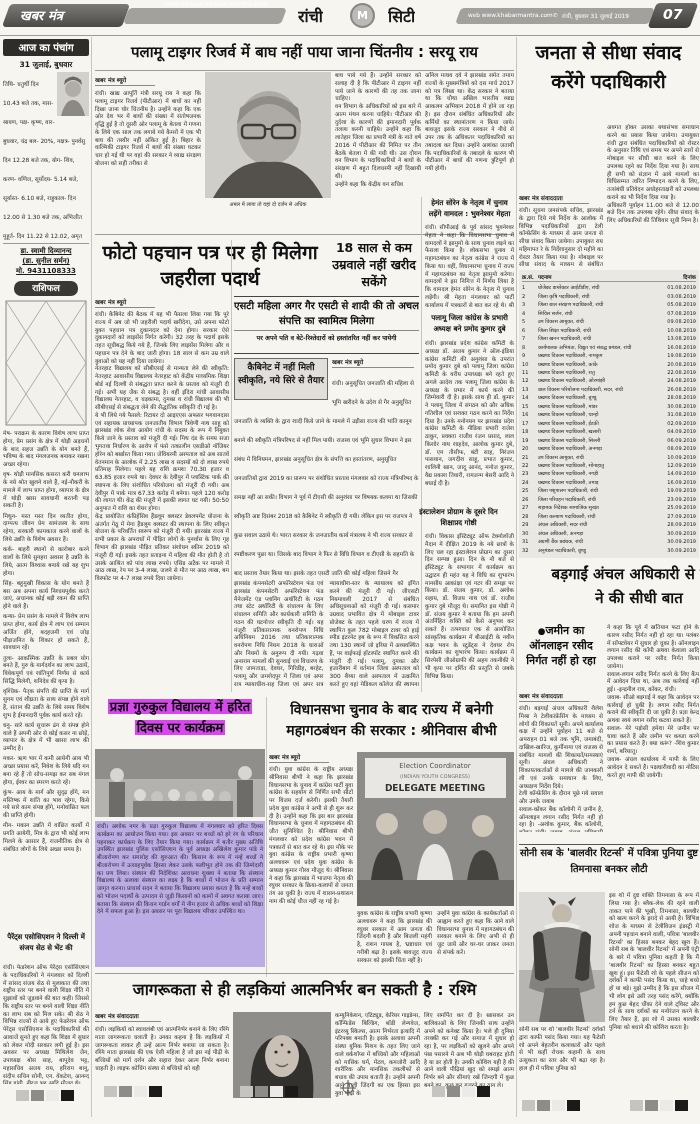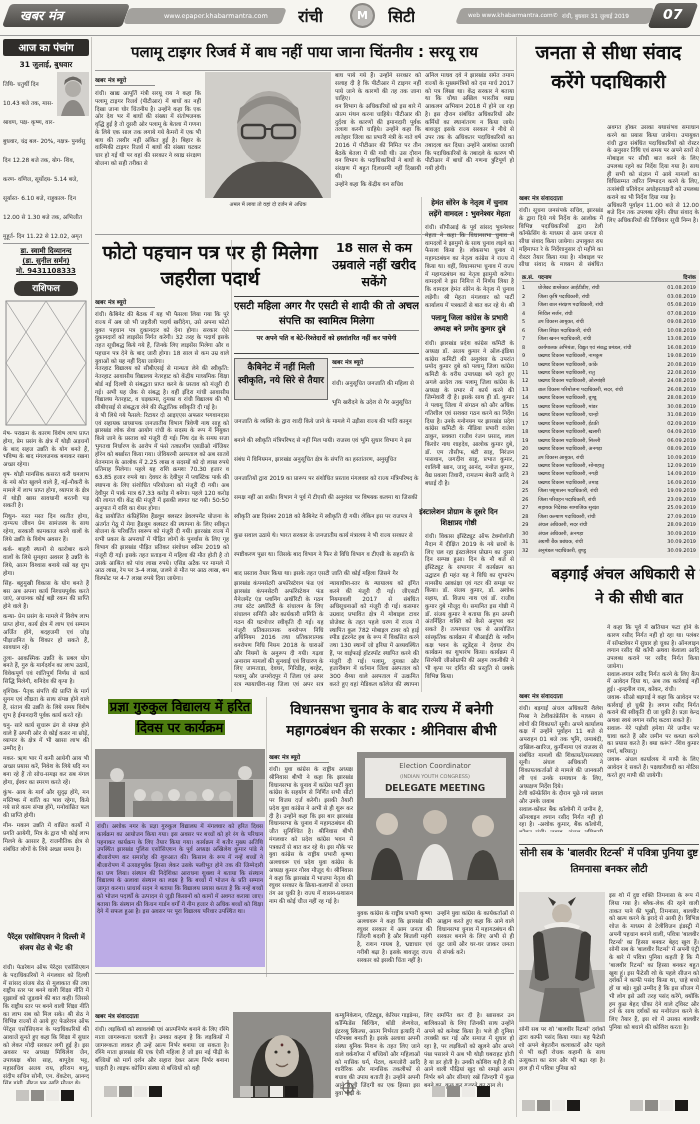--- a/index.html
+++ b/index.html
@@ -26,35 +26,35 @@
   .mh-web-bg { left:458px; top:8px; width:194px; height:16px; background:#a3a19d; }
   .mh-page-bg { left:652px; top:3px; width:42px; height:25px; background:linear-gradient(#6c6a66,#403e3a); }
   .rashi-item { margin-bottom:2.5px; }
   .trow { display:flex; line-height:8.45px; font-size:5px; color:#222; }
   .trow .c0 { width:16px; flex:none; }
   .trow .c1 { flex:1; white-space:nowrap; overflow:hidden; }
   .trow .c2 { width:36px; flex:none; text-align:right; }
   .thead { font-weight:bold; font-size:5.4px; border-bottom:0.6px solid #999; margin-bottom:1px; }
   .calib { display:flex; gap:2px; }
   .calib span { width:13px; height:11px; display:block; }
-  .hl-purple { background:#4d7c0f; padding:0 2px; box-decoration-break:clone; -webkit-box-decoration-break:clone; }
+  .hl-purple { background:#d946ef; padding:0 2px; box-decoration-break:clone; -webkit-box-decoration-break:clone; }
   .box-note { background:#e2dfda; border:1px solid #6a6a6a; font-weight:bold; text-align:center; color:#151515; }
 </style>
 </head>
 <body>
 
 <div class="page">
 
   <div class="masthead">
     <div class="mh-shape mh-logo-bg"></div>
     <div class="mh-shape mh-epaper-bg"></div>
     <div class="mh-shape mh-web-bg"></div>
     <div class="mh-shape mh-page-bg"></div>
     <div class="mh-text" style="left:20px;top:6px;font-weight:bold;font-style:italic;font-size:13px;">खबर मंत्र</div>
-    <div class="mh-text" style="left:140px;top:12px;font-size:6.5px;margin-left:24px;">www.epaper.khabarmantra.com</div>
+    <div class="mh-text" style="left:140px;top:0;font-size:6.5px;margin-left:24px;">www.epaper.khabarmantra.com</div>
     <div class="abs" style="left:298px;top:5px;font-size:16px;font-weight:bold;color:#161616;">रांची</div>
     <div class="abs" style="left:350px;top:3px;width:25px;height:25px;border-radius:50%;background:#bcbab6;border:2px solid #8a8884;color:#fff;font-weight:bold;font-size:11px;text-align:center;line-height:21px;">M</div>
     <div class="abs" style="left:388px;top:5px;font-size:16px;font-weight:bold;color:#161616;">सिटी</div>
     <div class="mh-text" style="left:468px;top:12px;font-size:5.8px;">web www.khabarmantra.com</div>
     <div class="mh-text" style="left:553px;top:12px;font-size:5.5px;">✆</div>
     <div class="mh-text" style="left:562px;top:12px;font-size:5.8px;">रांची, बुधवार 31 जुलाई 2019</div>
     <div class="mh-text" style="left:663px;top:6px;font-size:14px;font-weight:bold;font-style:italic;">07</div>
   </div>
   <div class="abs hr" style="left:0;top:35px;width:700px;height:1px;"></div>
 
@@ -187,20 +187,21 @@
         <path d="M58 154 q2 -62 20 -62 q18 0 20 62 z" fill="#e8e6e2"></path>
       <circle cx="126" cy="74" r="11" fill="#cfc6ba"></circle>
         <path d="M108 154 q2 -56 18 -56 q16 0 18 56 z" fill="#46443f"></path>
       <rect x="0" y="128" width="157" height="26" fill="#6e6c68"></rect>
     </svg>
   </div>
   <div class="abs body-text" style="left:357px;top:910px;width:75px;height:68px;">युवक कांग्रेस के राष्ट्रीय प्रभारी कृष्णा अल्लावरू ने कहा कि झारखंड की रघुवर सरकार में आम जनता की जिंदगी बदली है और बिजली महंगी है, राशन गायब है, भ्रष्टाचार एवं गरीबी बढ़ा है। इसके बावजूद राज्य सरकार को इसकी चिंता नहीं है।</div>
   <div class="abs body-text" style="left:437px;top:910px;width:77px;height:68px;">उन्होंने युवा कांग्रेस के कार्यकर्ताओं से आह्वान करते हुए कहा कि आने वाले विधानसभा चुनाव में महागठबंधन की सरकार बनाने के लिए अभी से ही जुट जायें और घर-घर जाकर जनता से संपर्क करें।</div>
 
   <div class="abs hr" style="left:95px;top:973px;width:419px;height:1px;"></div>
+  <div class="abs headline center" style="left:95px;top:978px;width:419px;height:30px;font-size:16px;white-space:nowrap;">जागरूकता से ही लड़कियां आत्मनिर्भर बन सकती है : रश्मि</div>
   <div class="abs byline" style="left:95px;top:1012px;width:66px;">खबर मंत्र संवाददाता</div>
   <div class="abs body-text" style="left:95px;top:1026px;width:134px;height:84px;">रांची। लड़कियों को स्वावलंबी एवं आत्मनिर्भर बनाने के लिए रश्मि माता जागरूकता चलाती है। उनका कहना है कि लड़कियों में जागरूकता लाकर ही उन्हें आत्म निर्भर बनाया जा सकता है। रश्मि माता झारखंड की एक ऐसी महिला है जो इस नई पीढ़ी के बच्चियों को मार्ग दर्शन और सहारा देकर आत्म निर्भर बनाना चाहती है। लाइफ कोचिंग संस्था से बच्चियों को वही</div>
   <div class="abs photo" style="left:233px;top:1012px;width:98px;height:86px;">
     <svg viewBox="0 0 98 86" preserveAspectRatio="none">
       <rect width="98" height="86" fill="#8f8d89"></rect>
       <path d="M18 86 q-4 -60 31 -62 q35 2 31 62 z" fill="#33312d"></path>
       <ellipse cx="49" cy="44" rx="17" ry="21" fill="#c8c0b4"></ellipse>
       <circle cx="43" cy="40" r="1.6" fill="#2e2c28"></circle>
         <circle cx="56" cy="40" r="1.6" fill="#2e2c28"></circle>
       <circle cx="49" cy="33" r="1.4" fill="#5a2c2c"></circle>
@@ -407,20 +408,21 @@
       </div>
         <div class="trow">
         <span class="c0">32</span>
         <span class="c1">अनुमंडल पदाधिकारी, बुण्डू</span>
         <span class="c2">30.09.2019</span>
       </div>
       </div>
   </div>
 
   <div class="abs headline center" style="left:549px;top:562px;width:180px;height:56px;font-size:15px;line-height:1.6;">बड़गाईं अंचल अधिकारी से लोगों ने की सीधी बात</div>
+  <div class="abs pointer" style="left:519px;top:624px;width:84px;height:64px;font-size:11px;"><span class="dot">●</span><span>जमीन का ऑनलाइन रसीद निर्गत नहीं हो रहा</span></div>
   <div class="abs body-text" style="left:607px;top:624px;width:92px;height:208px;">ने कहा कि पूर्व में खतियान फटा होने के कारण रसीद निर्गत नहीं हो रहा था। पलंबर में सॉफ्टवेयर में सुधार हो चुका है। ऑनलाइन लगान रसीद की कॉपी अथवा केवाला आदि उपलब्ध कराने पर रसीद निर्गत किया जायेगा।
 सवाल-लगान रसीद निर्गत करने के लिए कैंप में आवेदन दिया था, अब तक कार्रवाई नहीं हुई। -इन्द्रनील राय, कोंकर, रांची।
 जवाब- सीओ बड़गाईं ने कहा कि आवेदन पर कार्रवाई हो चुकी है। लगान रसीद निर्गत कराने की स्वीकृति दी जा चुकी है। प्रज्ञा केन्द्र अथवा स्वयं लगान रसीद कटवा सकते हैं।
 सवाल- मेरे पड़ोसी हमेशा मेरे जमीन पर धावा करते हैं और जमीन पर कब्जा करने का प्रयास करते हैं। क्या करूं? -शिव कुमार शर्मा, बरियातू।
 जवाब- अंचल कार्यालय में मापी के लिए आवेदन दे सकते हैं। पक्षधारीवादी का नोटिस करते हुए मापी की जायेगी।</div>
   <div class="abs byline" style="left:519px;top:692px;width:70px;">खबर मंत्र संवाददाता</div>
   <div class="abs body-text" style="left:519px;top:705px;width:84px;height:127px;">रांची। बड़गाईं अंचल अधिकारी शैलेश मिश्रा ने टेलीकांफ्रेंसिंग के माध्यम से लोगों की शिकायतें सूनी। अपने कार्यालय कक्ष में उन्होंने पूर्वाहन 11 बजे से अपराहन 01 बजे तक भूमि, जमाबंदी, दाखिल-खारिज, कुर्मीनामा एवं राजस्व से संबंधित मामलों की शिकायतें/समस्याएं सूनी। अंचल अधिकारी ने शिकायतकर्ताओं से मामले की जानकारी ली एवं उनके समाधान के लिए, अध्यक्षण निर्देश दिये।
 टेली कॉन्फ्रेंसिंग के दौरान पूछे गये सवाल और उनके जवाब
 सवाल-कोंकर बैंक कॉलोनी में जमीन है, ऑनलाइन लगान रसीद निर्गत नहीं हो रहा है। -अशोक कुमार, बैंक कॉलोनी, कोंकर रांची। जवाब- अंचल अधिकारी बड़गाईं</div>
 

